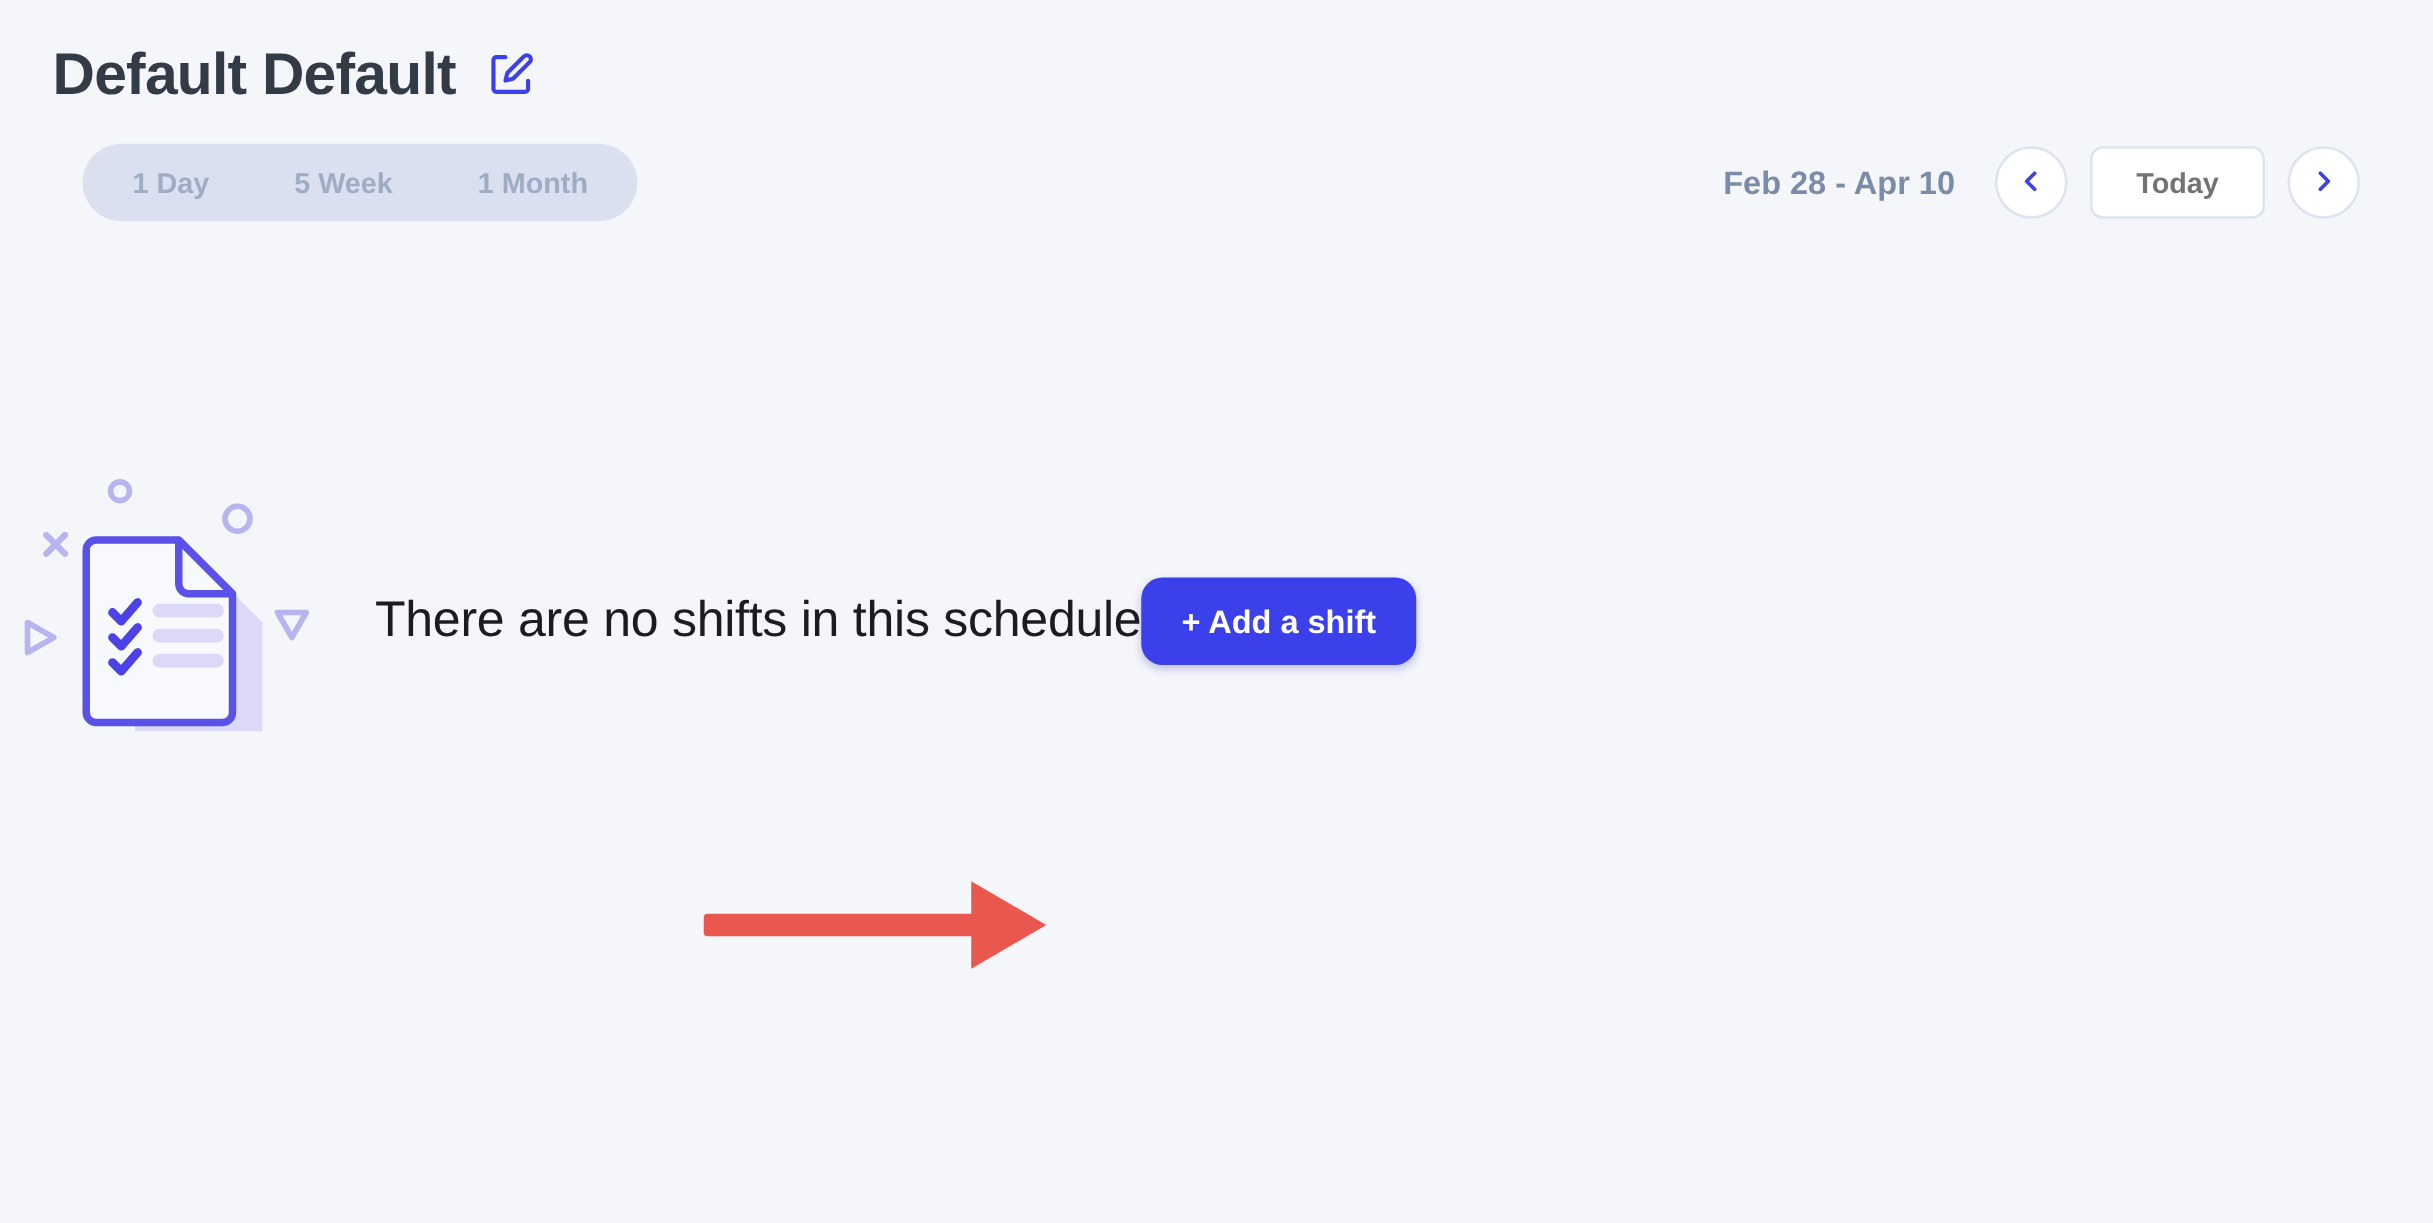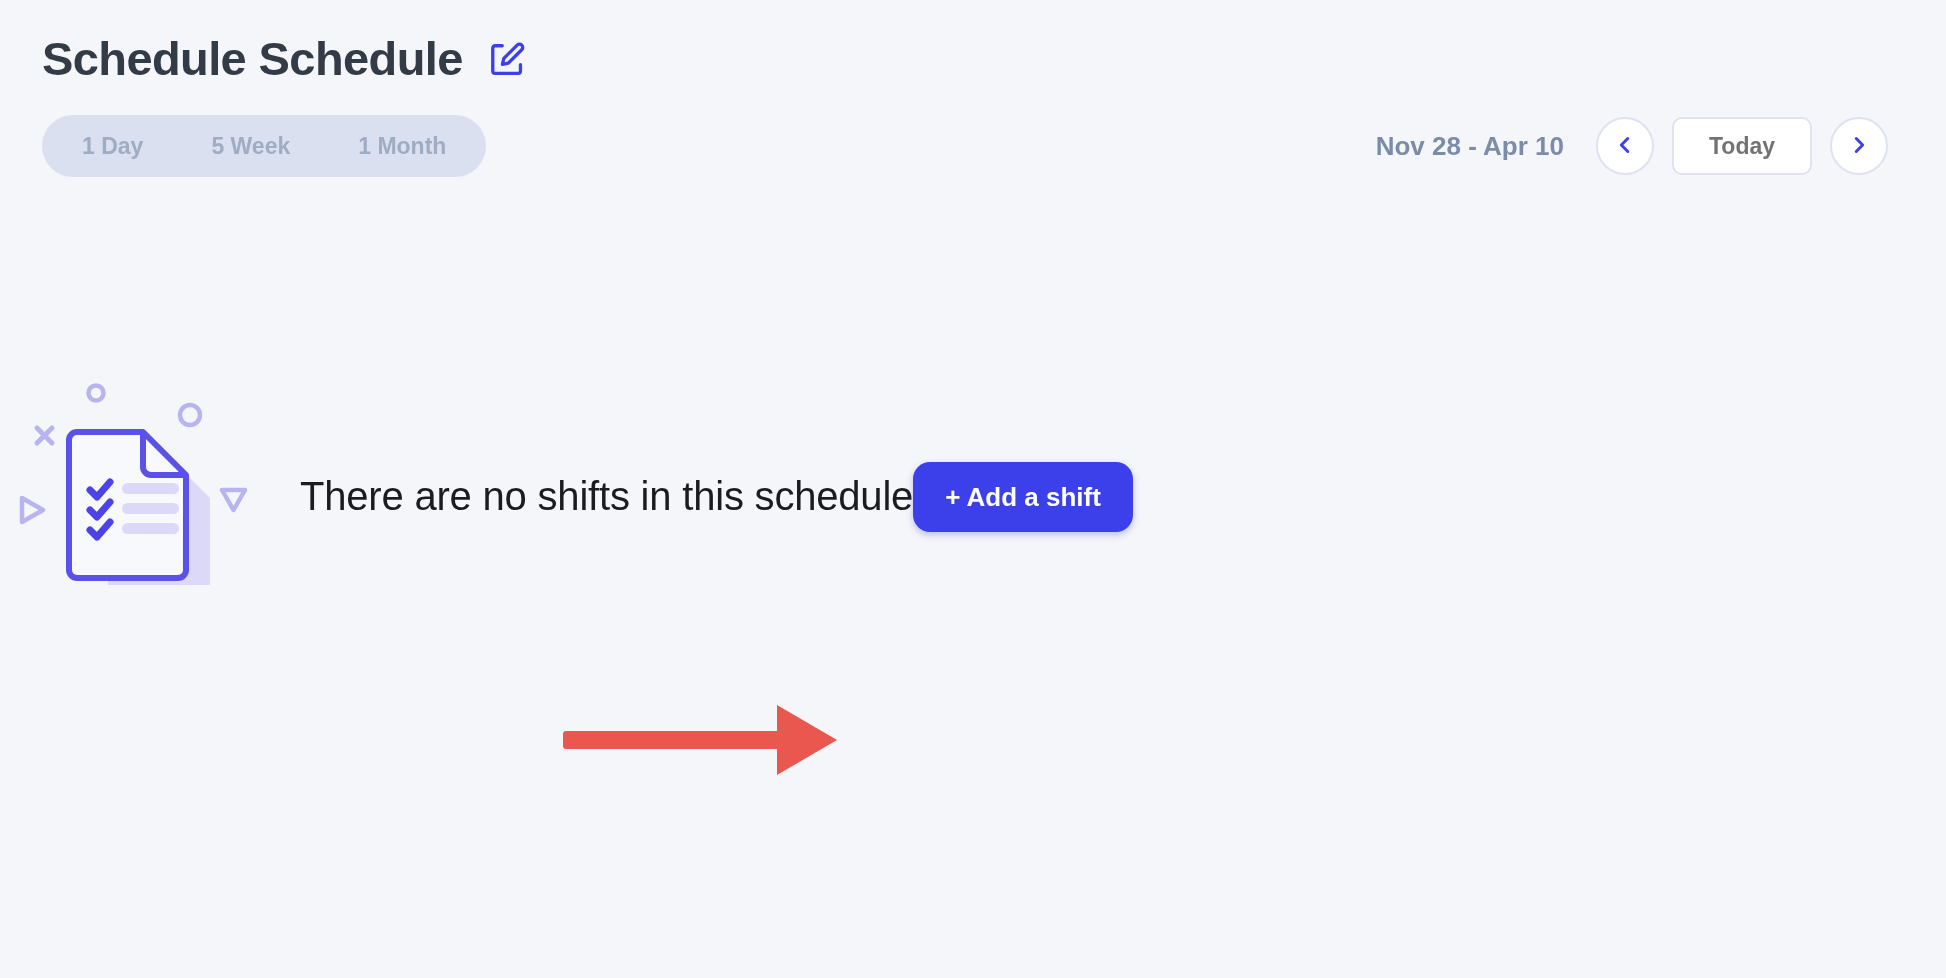--- a/index.html
+++ b/index.html
@@ -44,21 +44,21 @@
     background: transparent;
     cursor: pointer;
     padding: 0;
     margin-top: 6px;
   }
 
   
   .toolbar {
     display: flex;
     justify-content: space-between;
-    padding: 32px 58px 0 42px;
+    padding: 32px 58px 0 66px;
   }
 
   .range-tabs {
     display: flex;
     align-items: center;
     background: #dbe0f0;
     border-radius: 34px;
     padding: 6px;
     height: 62px;
   }
@@ -173,42 +173,42 @@
     top: 700px;
     width: 420px;
     height: 80px;
     pointer-events: none;
   }
 </style>
 </head>
 <body>
 
 <div class="page-header">
-  <h1 class="page-title">Schedule Schedule</h1>
+  <h1 class="page-title">Default Default</h1>
 
   <button class="edit-icon-btn">
     <span>
       <svg width="38" height="38" viewBox="0 0 24 24" fill="none" stroke="#3b40eb" stroke-width="2.1" stroke-linecap="round" stroke-linejoin="round">
         <path d="M9 3H4.5a1.5 1.5 0 0 0-1.5 1.5V19a1.5 1.5 0 0 0 1.5 1.5H19a1.5 1.5 0 0 0 1.5-1.5v-4"></path>
         <path d="M18.4 2.6a2 2 0 0 1 2.9 2.9l-8.4 8.4-3.8.9.9-3.8 8.4-8.4z"></path>
       </svg>
     </span>
   </button>
 </div>
 
 <div class="toolbar">
 
   <div class="range-tabs">
     <button class="range-tab">1 Day</button>
     <button class="range-tab">5 Week</button>
     <button class="range-tab">1 Month</button>
   </div>
 
   <div class="date-nav">
-    <span class="date-range-label">Nov 28 - Apr 10</span>
+    <span class="date-range-label">Feb 28 - Apr 10</span>
 
     <button class="nav-circle">
       <span>
         <svg width="22" height="22" viewBox="0 0 24 24" fill="none" stroke="#3b40eb" stroke-width="3.2" stroke-linecap="round" stroke-linejoin="round">
           <polyline points="15 5 8 12 15 19"></polyline>
         </svg>
       </span>
     </button>
 
     <button class="today-btn">Today</button>

